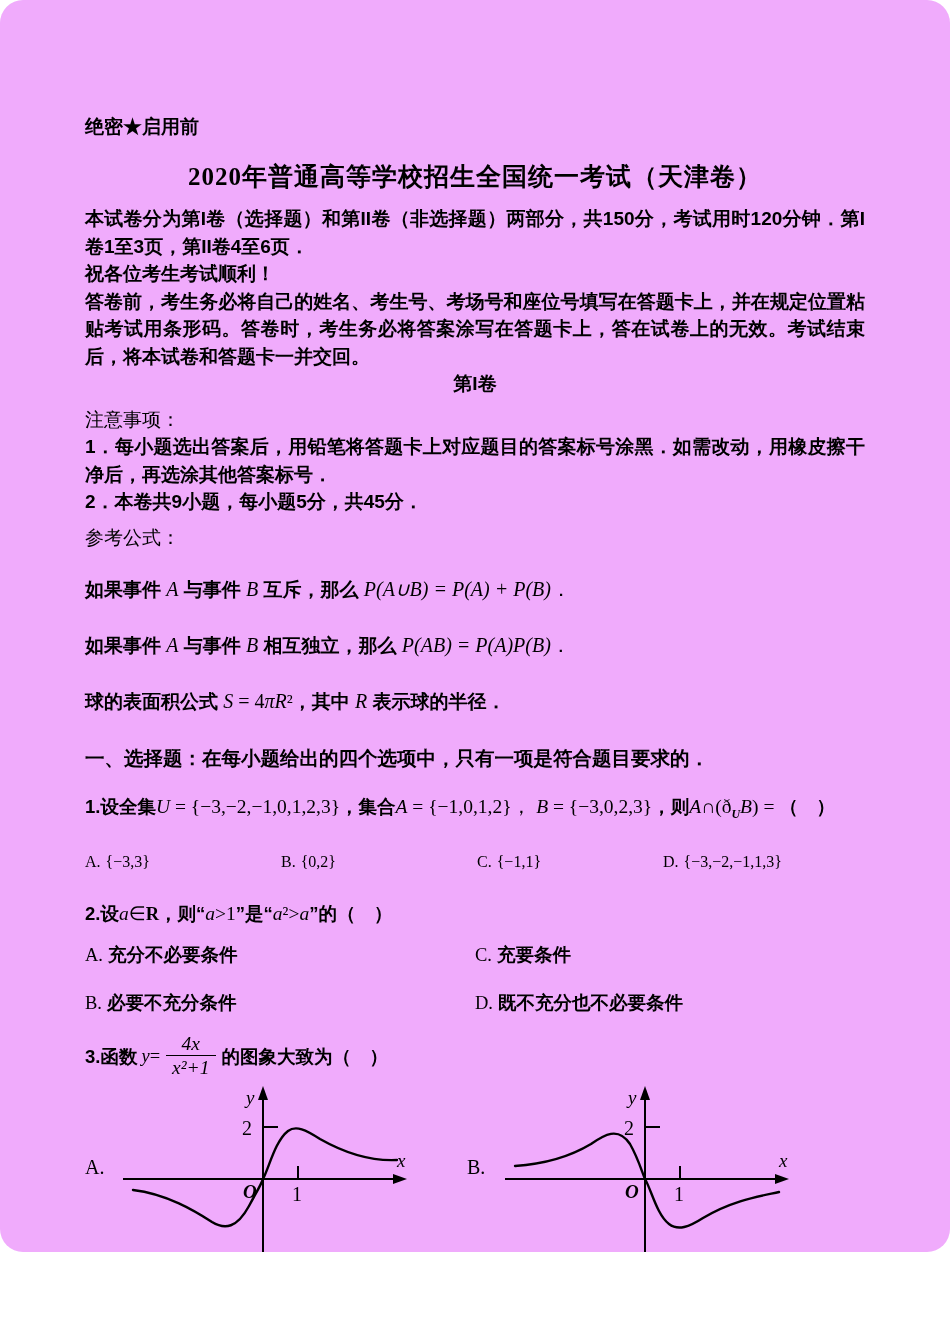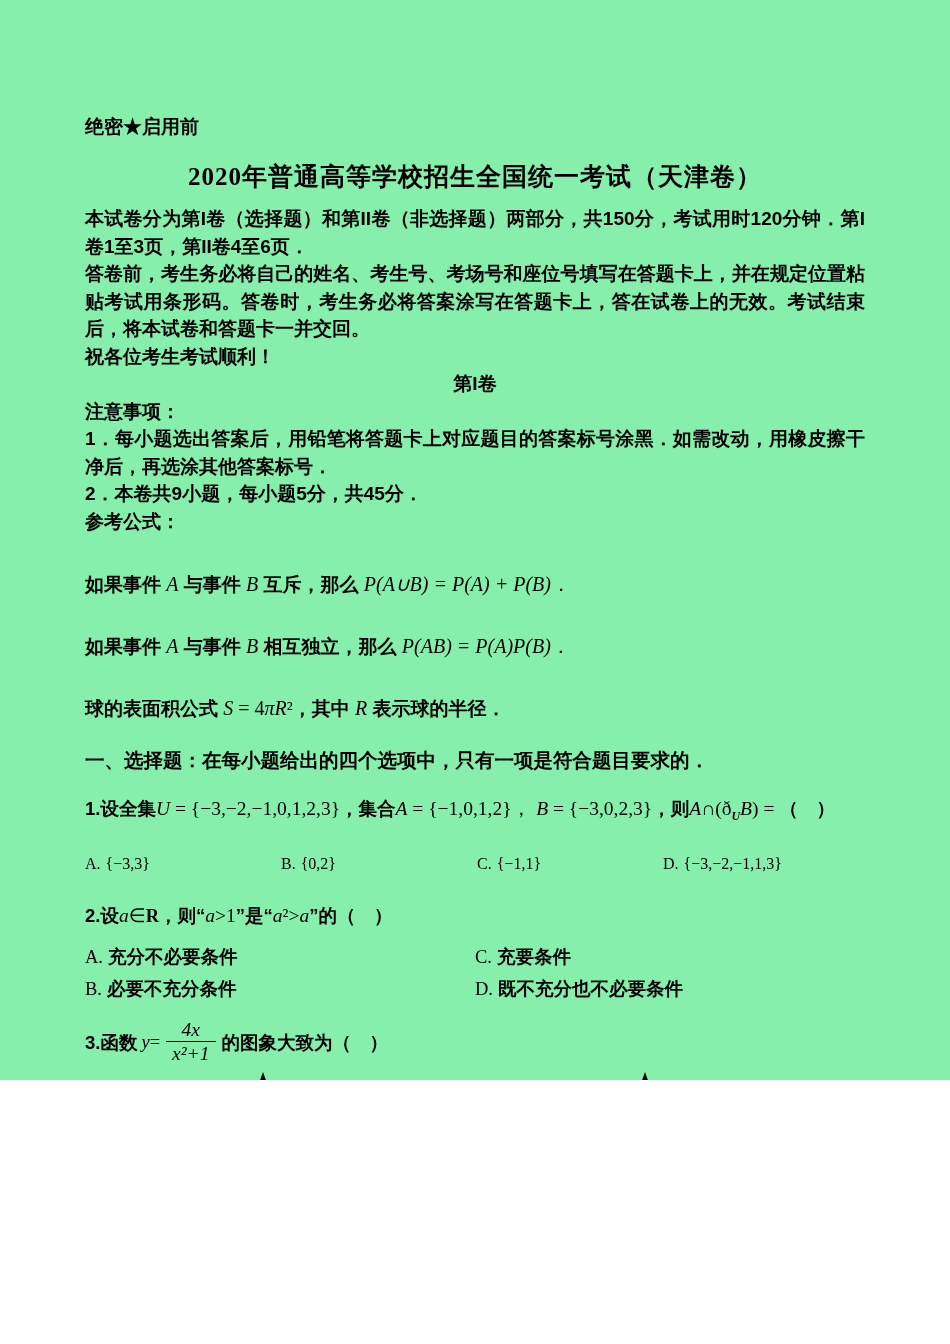--- a/index.html
+++ b/index.html
@@ -1,46 +1,47 @@
 <!DOCTYPE html>
 <html><head>
 <meta charset="utf-8">
 <style>
   html,body{margin:0;padding:0;background:#ffffff;}
   .page{
     position:relative;
-    width:950px;height:1080px;
+    width:950px;height:1252px;
     margin:0 auto;
-    background:#86efac;
+    background:#f0abfc;
     color:#000;
     font-family:"Liberation Sans",sans-serif;
     overflow:hidden;
     box-sizing:border-box;
     padding:0 85px;
+    border-radius:23px;
   }
   .secrecy{margin-top:114px;font-size:19px;font-weight:700;}
   .exam-title{margin:20px 0 0;text-align:center;font-size:25px;font-weight:700;
     font-family:"Liberation Serif",serif;letter-spacing:1px;}
   .subject-title{margin:20px 0 0;text-align:center;font-size:22px;font-weight:700;}
   .body-text{font-size:19px;line-height:27.5px;font-weight:600;margin:0;text-align:justify;}
   .intro{margin-top:12px;}
-  .bold{font-weight:700;}
+  .bold{font-weight:400;margin-top:8px;}
   .section-title{font-size:19px;line-height:27.5px;font-weight:700;text-align:center;margin:0;}
   .mi{font-family:"Liberation Serif",serif;font-style:italic;font-weight:400;}
   .mr{font-family:"Liberation Serif",serif;font-style:normal;font-weight:400;}
   .mb{font-family:"Liberation Serif",serif;font-style:normal;font-weight:700;}
-  .formula-line{margin:37px 0 0;font-size:19px;line-height:24px;font-weight:600;}
+  .formula-line{margin:21px 0 0;font-size:19px;line-height:34px;font-weight:600;}
   .formula-line .mi,.formula-line .mr{font-size:20px;}
   .choice-title{margin:26px 0 0;font-size:19.5px;font-weight:700;}
   .q-stem{margin:22px 0 0;font-size:18.5px;font-weight:600;line-height:26px;}
   .q-stem .mi,.q-stem .mr{font-size:19.5px;}
   sub.uset{font-size:12px;font-family:"Liberation Serif",serif;font-style:italic;}
   .opt-grid-4{display:grid;grid-template-columns:196px 196px 186px 1fr;margin:26px 0 0;
     font-size:16px;font-weight:600;}
-  .opt-grid-2{display:grid;grid-template-columns:390px 1fr;row-gap:4px;margin:14px 0 0;
+  .opt-grid-2{display:grid;grid-template-columns:390px 1fr;row-gap:20px;margin:14px 0 0;
     font-size:18.5px;font-weight:600;line-height:27px;}
   .opt-label{font-family:"Liberation Serif",serif;font-weight:400;margin-right:5px;}
   .opt-math{font-family:"Liberation Serif",serif;font-weight:400;}
   .q3-row{display:flex;align-items:center;margin:16px 0 4px;font-size:18.5px;font-weight:600;}
   .frac{display:inline-flex;flex-direction:column;align-items:center;margin:0 6px;
     font-family:"Liberation Serif",serif;font-style:italic;font-size:19.5px;font-weight:400;line-height:1.15;}
   .frac .num{padding:0 8px;text-align:center;}
   .frac .den{border-top:1.6px solid #000;padding:1px 6px 0;}
   .graphs-row{display:flex;align-items:flex-start;margin:4px 0 0;}
   .graph-label{font-family:"Liberation Serif",serif;font-size:20px;margin-top:72px;width:30px;}
@@ -54,22 +55,22 @@
 <body>
 
 <div class="page">
 
   <div class="secrecy">绝密★启用前</div>
 
   <h1 class="exam-title">2020年普通高等学校招生全国统一考试（天津卷）</h1>
 
   <div class="intro">
     <p class="body-text">本试卷分为第I卷（选择题）和第II卷（非选择题）两部分，共150分，考试用时120分钟．第I卷1至3页，第II卷4至6页．</p>
+    <p class="body-text">祝各位考生考试顺利！</p>
     <p class="body-text">答卷前，考生务必将自己的姓名、考生号、考场号和座位号填写在答题卡上，并在规定位置粘贴考试用条形码。答卷时，考生务必将答案涂写在答题卡上，答在试卷上的无效。考试结束后，将本试卷和答题卡一并交回。</p>
-    <p class="body-text">祝各位考生考试顺利！</p>
   </div>
 
   <p class="section-title">第I卷</p>
   <p class="body-text bold">注意事项：</p>
   <p class="body-text">1．每小题选出答案后，用铅笔将答题卡上对应题目的答案标号涂黑．如需改动，用橡皮擦干净后，再选涂其他答案标号．</p>
   <p class="body-text">2．本卷共9小题，每小题5分，共45分．</p>
   <p class="body-text bold">参考公式：</p>
 
   <p class="formula-line"><span>如果事件</span> <span class="mi">A</span> <span>与事件</span> <span class="mi">B</span> <span>互斥，那么</span> <span class="mi">P(A∪B) = P(A) + P(B)</span><span class="mr">．</span></p>
 

